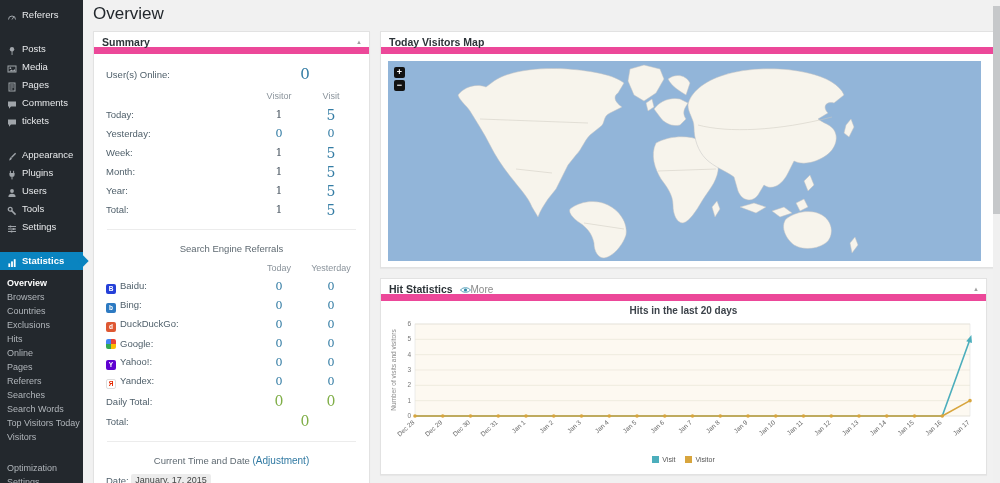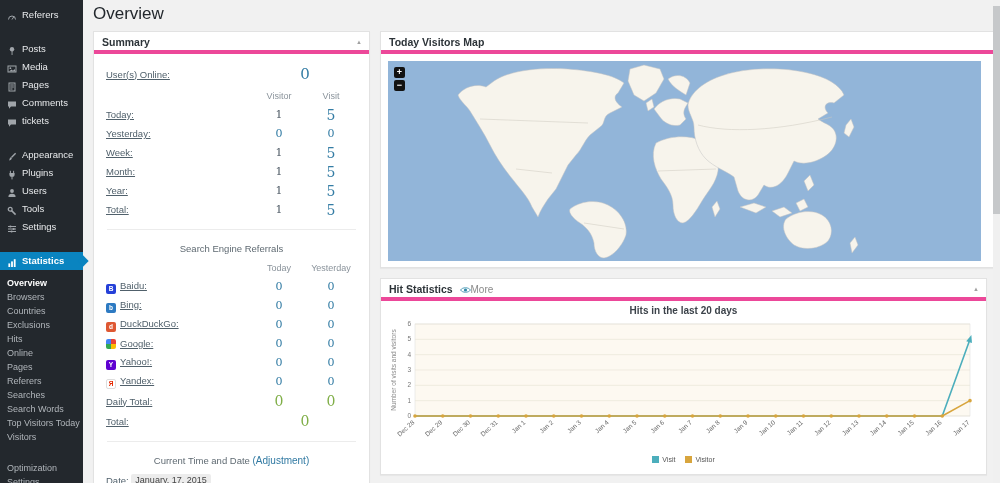--- a/index.html
+++ b/index.html
@@ -25,31 +25,31 @@
   .types-item{margin-top:3px;background:#737373;}
 
   
   .scrollbar{position:absolute;right:0;top:0;width:7px;height:483px;background:#f0f0f0;z-index:6;}
   .scroll-thumb{position:absolute;top:6px;left:0;width:7px;height:208px;background:#c6c8ca;}
 
   
   .content{position:absolute;left:83px;top:0;width:910px;height:483px;}
   .page-title{position:absolute;left:10px;top:4px;font-size:17px;font-weight:normal;color:#23282d;}
   .panel{position:absolute;background:#fff;border:1px solid #e2e2e2;box-shadow:0 1px 1px rgba(0,0,0,.04);}
-  .p-head{height:22px;line-height:21px;padding:0 8px;border-bottom:4px solid #ec4899;font-size:10.5px;font-weight:bold;color:#2c3338;position:relative;}
+  .p-head{height:22px;line-height:21px;padding:0 8px;border-bottom:7px solid #ec4899;font-size:10.5px;font-weight:bold;color:#2c3338;position:relative;}
   .p-toggle{position:absolute;right:7px;top:0;font-size:6px;color:#a0a0a0;cursor:pointer;line-height:21px;}
 
   .summary-panel{left:10px;top:31px;width:277px;height:470px;}
   .map-panel{left:297px;top:31px;width:653px;height:237px;}
   .hits-panel{left:297px;top:278px;width:607px;height:197px;}
 
   
   .s-body{padding:8px 12px 0 12px;font-size:9.5px;color:#50606b;}
   .s-row{display:flex;align-items:center;min-height:19px;}
-  .s-label{flex:1;text-decoration:underline;}
+  .s-label{flex:1;}
   .s-col{width:52px;text-align:center;}
   .span-cols{width:104px;text-align:center;}
   .v{font-family:"DejaVu Serif",serif;cursor:pointer;}
   .v.sm{font-size:11px;color:#4e5965;}
   .v.lg{font-size:14px;color:var(--teal);}
   .v.zero{font-size:11px;color:var(--teal);}
   .v.online{font-size:15px;color:var(--teal);}
   .v.green{font-size:14px;color:var(--green);}
   .cols-head .s-col{font-size:9px;color:#8a939b;}
   .s-hr{border:0;border-top:1px solid #ececec;margin:10px 1px;}

